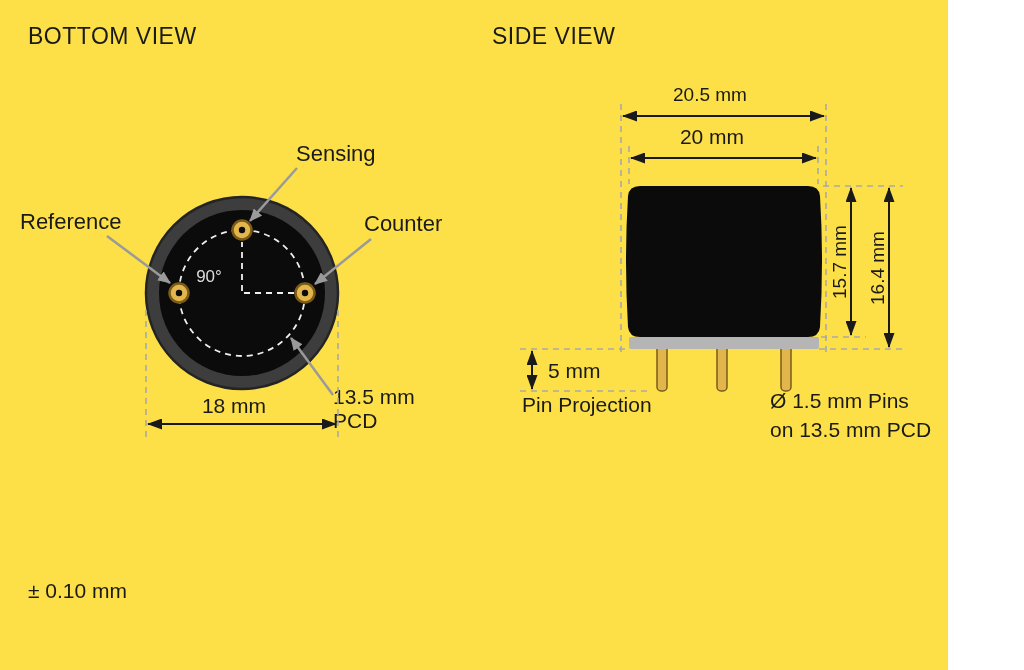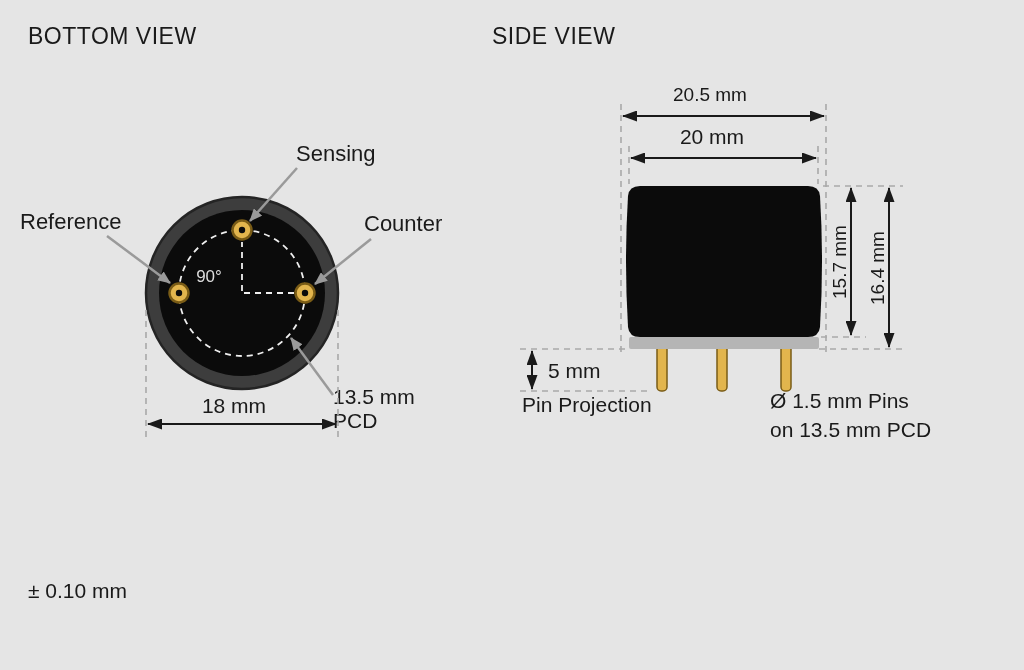--- a/index.html
+++ b/index.html
@@ -2,23 +2,23 @@
 <html><head>
 <meta charset="utf-8">
 <style>
   html, body {
     margin: 0;
     padding: 0;
     background: #ffffff;
   }
   .canvas {
     position: relative;
-    width: 1024px;
+    width: 948px;
     height: 670px;
-    background: #e5e5e5;
+    background: #fde047;
     overflow: hidden;
   }
   svg { display: block; }
   text {
     font-family: "Liberation Sans", "DejaVu Sans", sans-serif;
     fill: #1a1a1a;
   }
   .t-title  { font-size: 23px; letter-spacing: 0.5px; }
   .t-label  { font-size: 22px; }
   .t-dim    { font-size: 21px; }

